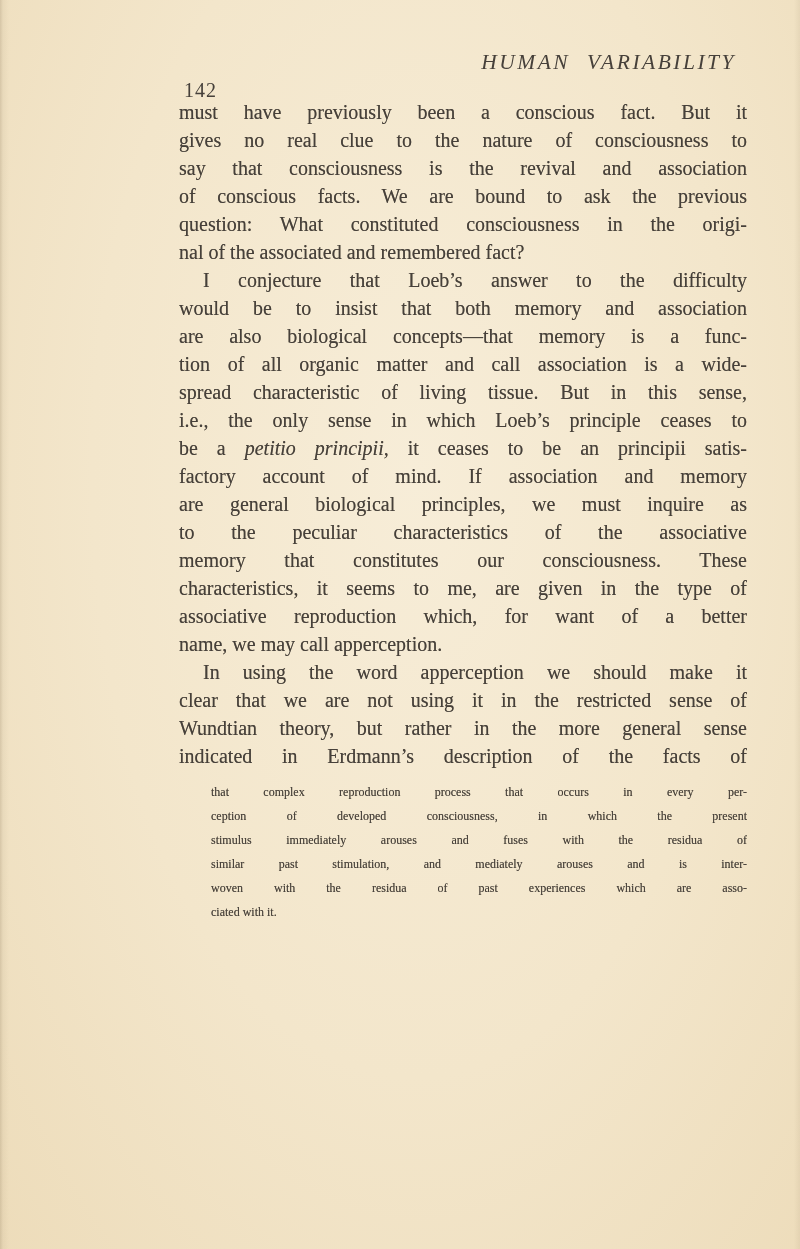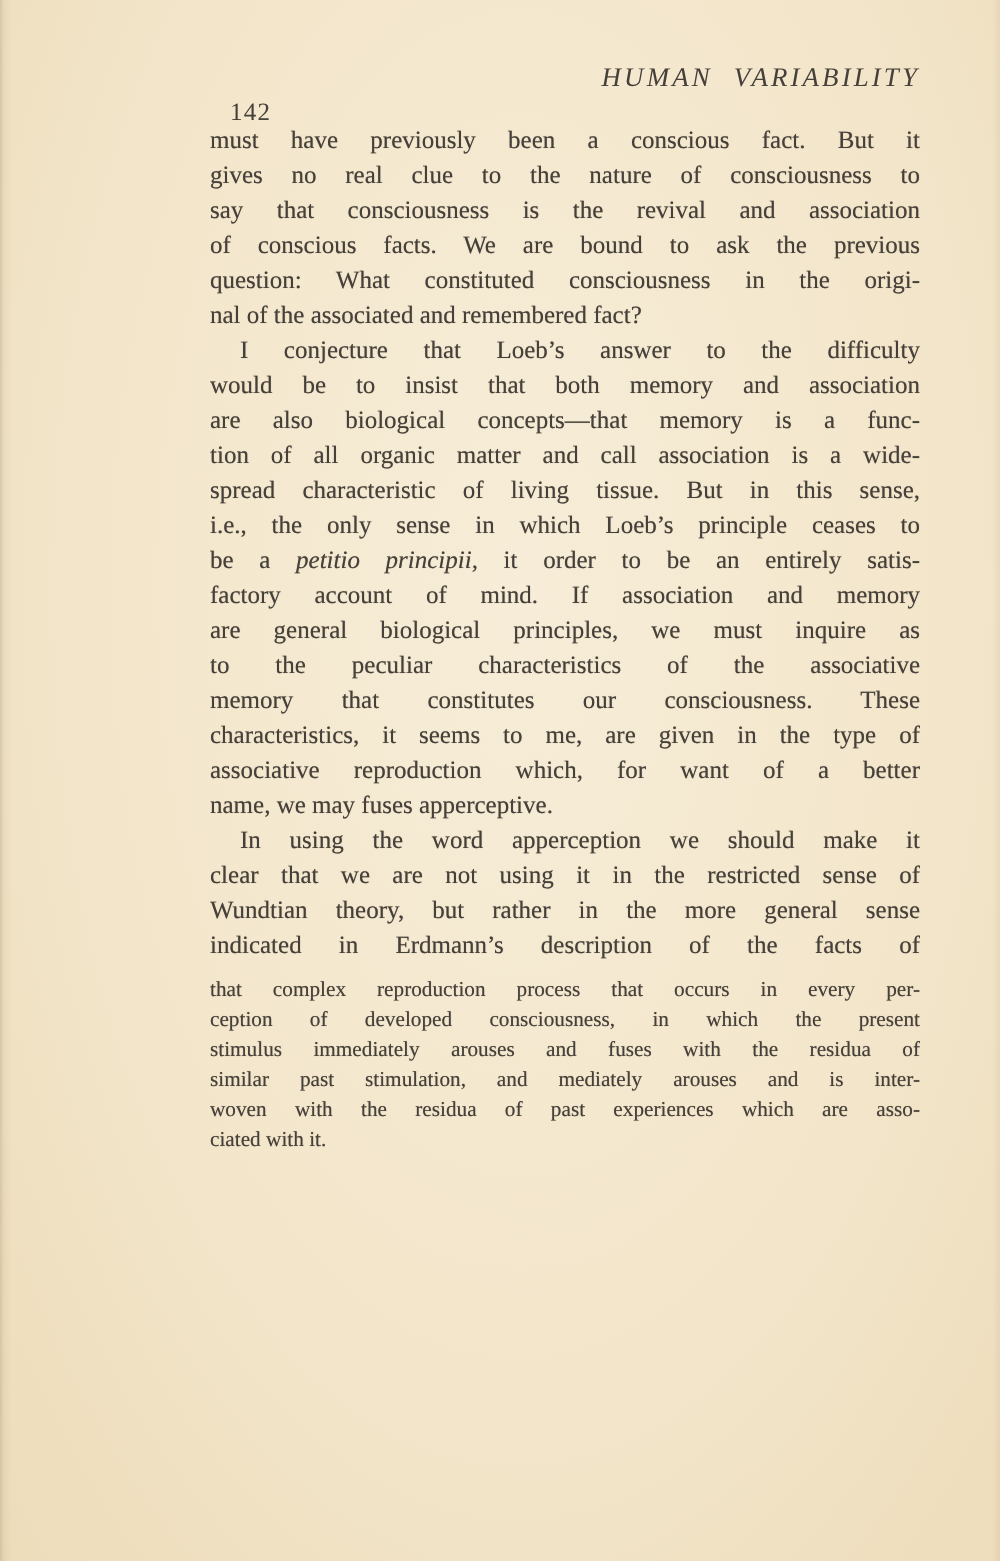--- a/index.html
+++ b/index.html
@@ -45,39 +45,40 @@
     top: 0;
     width: 100%;
     text-align: right;
     font-style: italic;
     font-size: 21.5px;
     letter-spacing: 2.5px;
     word-spacing: 9px;
   }
   .text-block {
     position: absolute;
-    left: 168px;
+    left: 179px;
     top: 98px;
     width: 568px;
     text-shadow: 0 0 0.6px rgba(70,60,45,0.55);
   }
   .para { margin: 0; }
   .para.body .line {
     font-size: 20px;
     line-height: 28px;
     height: 28px;
   }
   .para.quote {
     margin-top: 10px;
     margin-bottom: 6px;
   }
   .para.quote .line {
-    font-size: 17px;
+    font-size: 12px;
     line-height: 24px;
     height: 24px;
+    margin-left: 32px;
   }
   .line {
     text-align: justify;
     text-align-last: justify;
     white-space: normal;
     overflow: hidden;
   }
   .line.indent { text-indent: 24px; }
   .line.last {
     text-align: center;
@@ -102,28 +103,28 @@
         <div class="line"><span>question: What constituted consciousness in the origi-</span></div>
         <div class="line last"><span>nal of the associated and remembered fact?</span></div>
       </div>
       <div class="para body">
         <div class="line indent"><span>I conjecture that Loeb’s answer to the difficulty</span></div>
         <div class="line"><span>would be to insist that both memory and association</span></div>
         <div class="line"><span>are also biological concepts—that memory is a func-</span></div>
         <div class="line"><span>tion of all organic matter and call association is a wide-</span></div>
         <div class="line"><span>spread characteristic of living tissue. But in this sense,</span></div>
         <div class="line"><span>i.e., the only sense in which Loeb’s principle ceases to</span></div>
-        <div class="line"><span>be a </span><span class="italic">petitio principii,</span><span> it order to be an entirely satis-</span></div>
+        <div class="line"><span>be a </span><span class="italic">petitio principii,</span><span> it ceases to be an principii satis-</span></div>
         <div class="line"><span>factory account of mind. If association and memory</span></div>
         <div class="line"><span>are general biological principles, we must inquire as</span></div>
         <div class="line"><span>to the peculiar characteristics of the associative</span></div>
         <div class="line"><span>memory that constitutes our consciousness. These</span></div>
         <div class="line"><span>characteristics, it seems to me, are given in the type of</span></div>
         <div class="line"><span>associative reproduction which, for want of a better</span></div>
-        <div class="line last"><span>name, we may fuses apperceptive.</span></div>
+        <div class="line last"><span>name, we may call apperception.</span></div>
       </div>
       <div class="para body">
         <div class="line indent"><span>In using the word apperception we should make it</span></div>
         <div class="line"><span>clear that we are not using it in the restricted sense of</span></div>
         <div class="line"><span>Wundtian theory, but rather in the more general sense</span></div>
         <div class="line"><span>indicated in Erdmann’s description of the facts of</span></div>
       </div>
       <div class="para quote">
         <div class="line"><span>that complex reproduction process that occurs in every per-</span></div>
         <div class="line"><span>ception of developed consciousness, in which the present</span></div>

